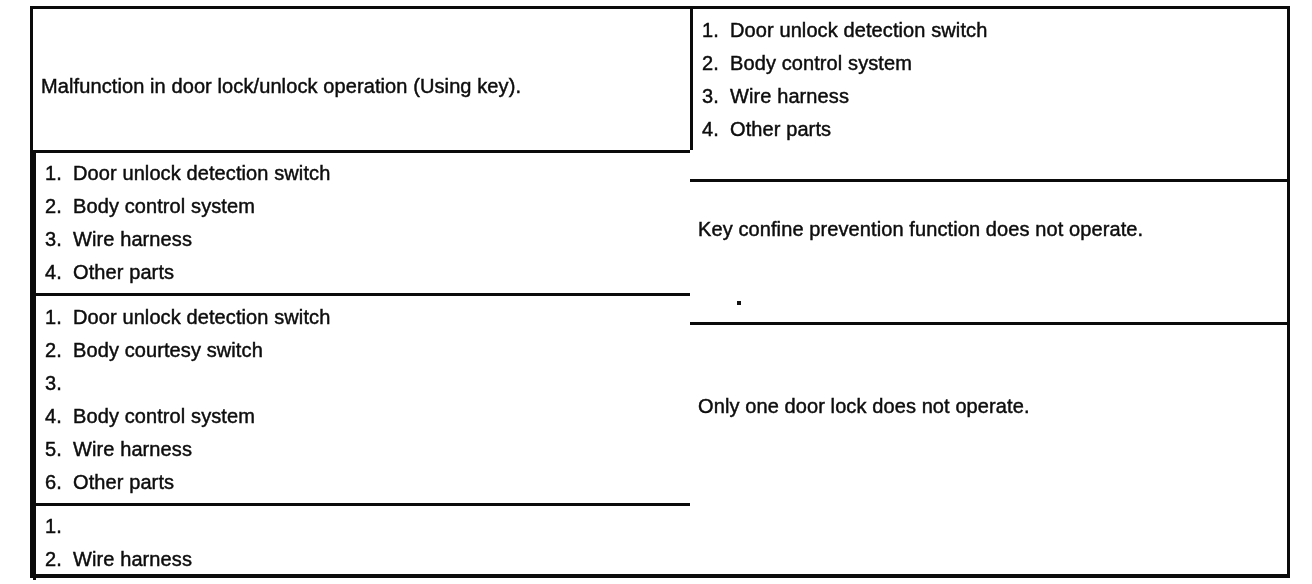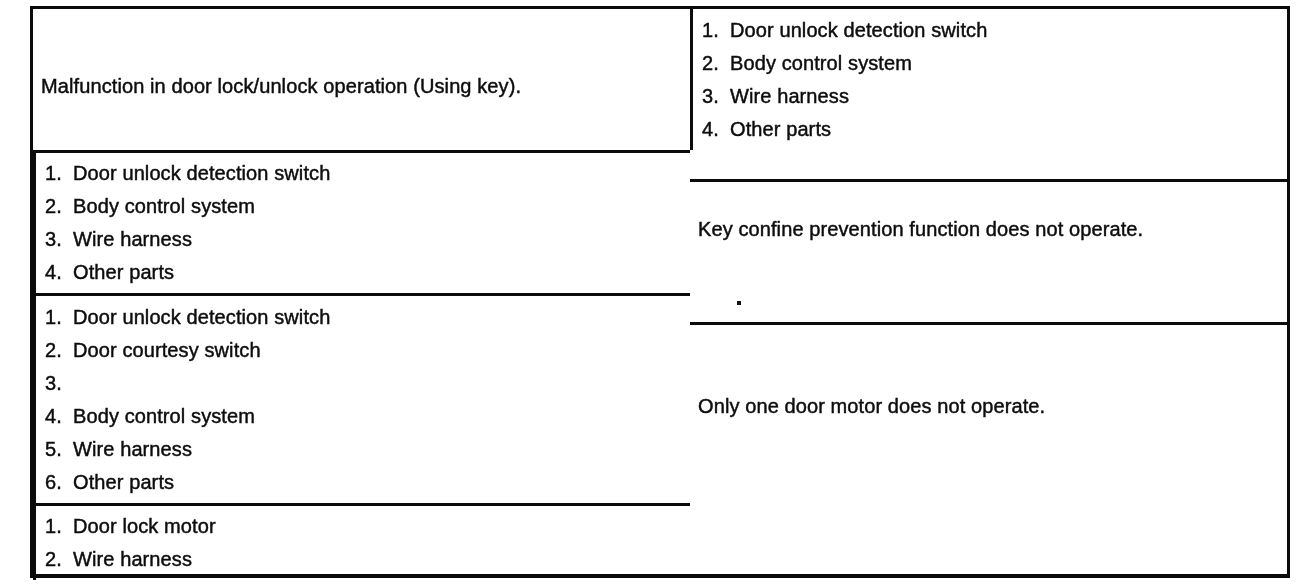--- a/index.html
+++ b/index.html
@@ -121,46 +121,45 @@
     <div class="cell cell-symptom bt">
       <span>Key confine prevention function does not operate.</span>
     </div>
     <div class="cell cell-checks bt">
       <div class="check">
         <span class="num">1.</span>
         <span>Door unlock detection switch</span>
       </div>
       <div class="check">
         <span class="num">2.</span>
-        <span>Door courtesy switch</span>
+        <span>Body courtesy switch</span>
       </div>
       <div class="check">
         <span class="num">3.</span>
       </div>
       <div class="check">
         <span class="num">4.</span>
         <span>Body control system</span>
       </div>
       <div class="check">
         <span class="num">5.</span>
         <span>Wire harness</span>
       </div>
       <div class="check">
         <span class="num">6.</span>
         <span>Other parts</span>
       </div>
     </div>
 
     <div class="cell cell-symptom bt">
-      <span>Only one door motor does not operate.</span>
+      <span>Only one door lock does not operate.</span>
     </div>
     <div class="cell cell-checks bt">
       <div class="check">
         <span class="num">1.</span>
-        <span>Door lock motor</span>
       </div>
       <div class="check">
         <span class="num">2.</span>
         <span>Wire harness</span>
       </div>
     </div>
 
   </div>
 
   <div class="artifact-dot"></div>

